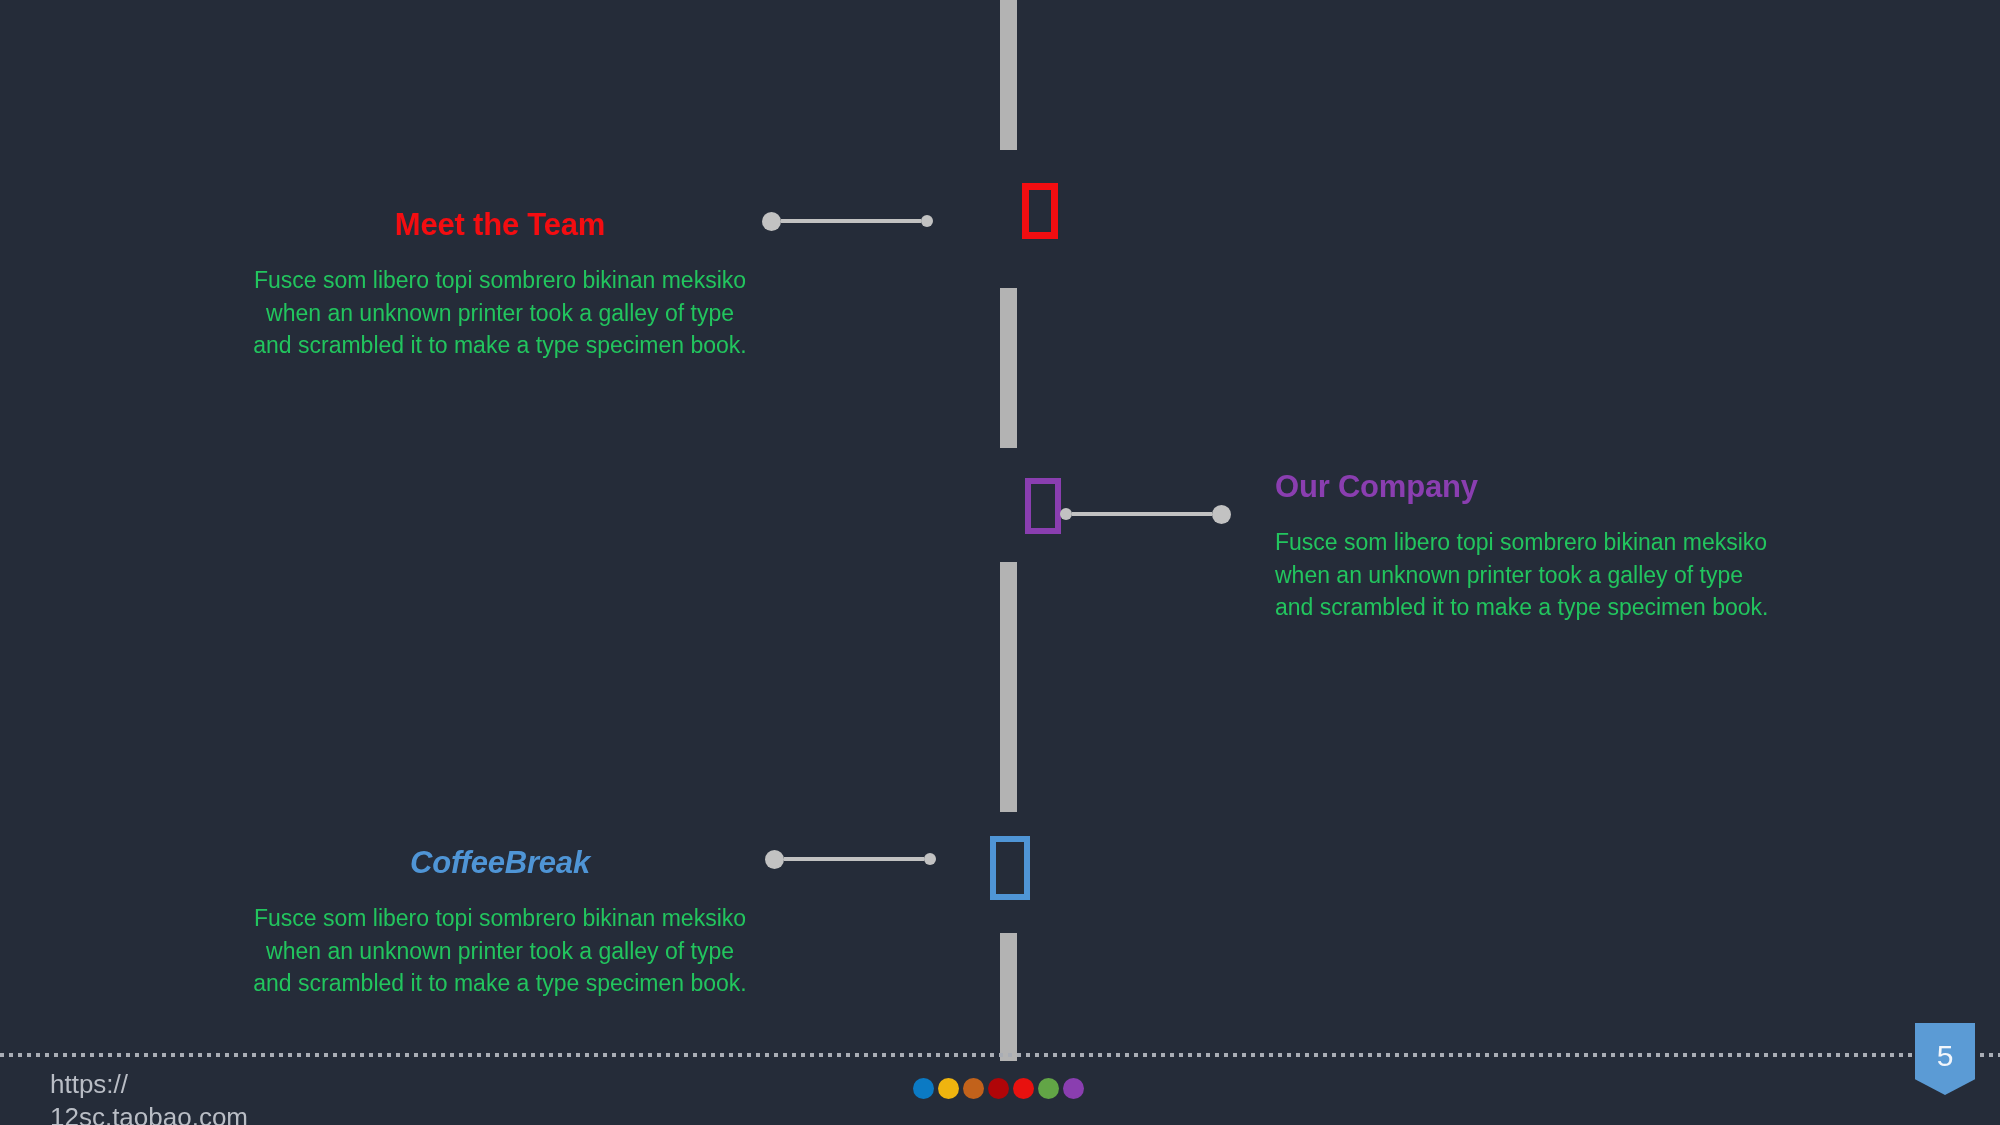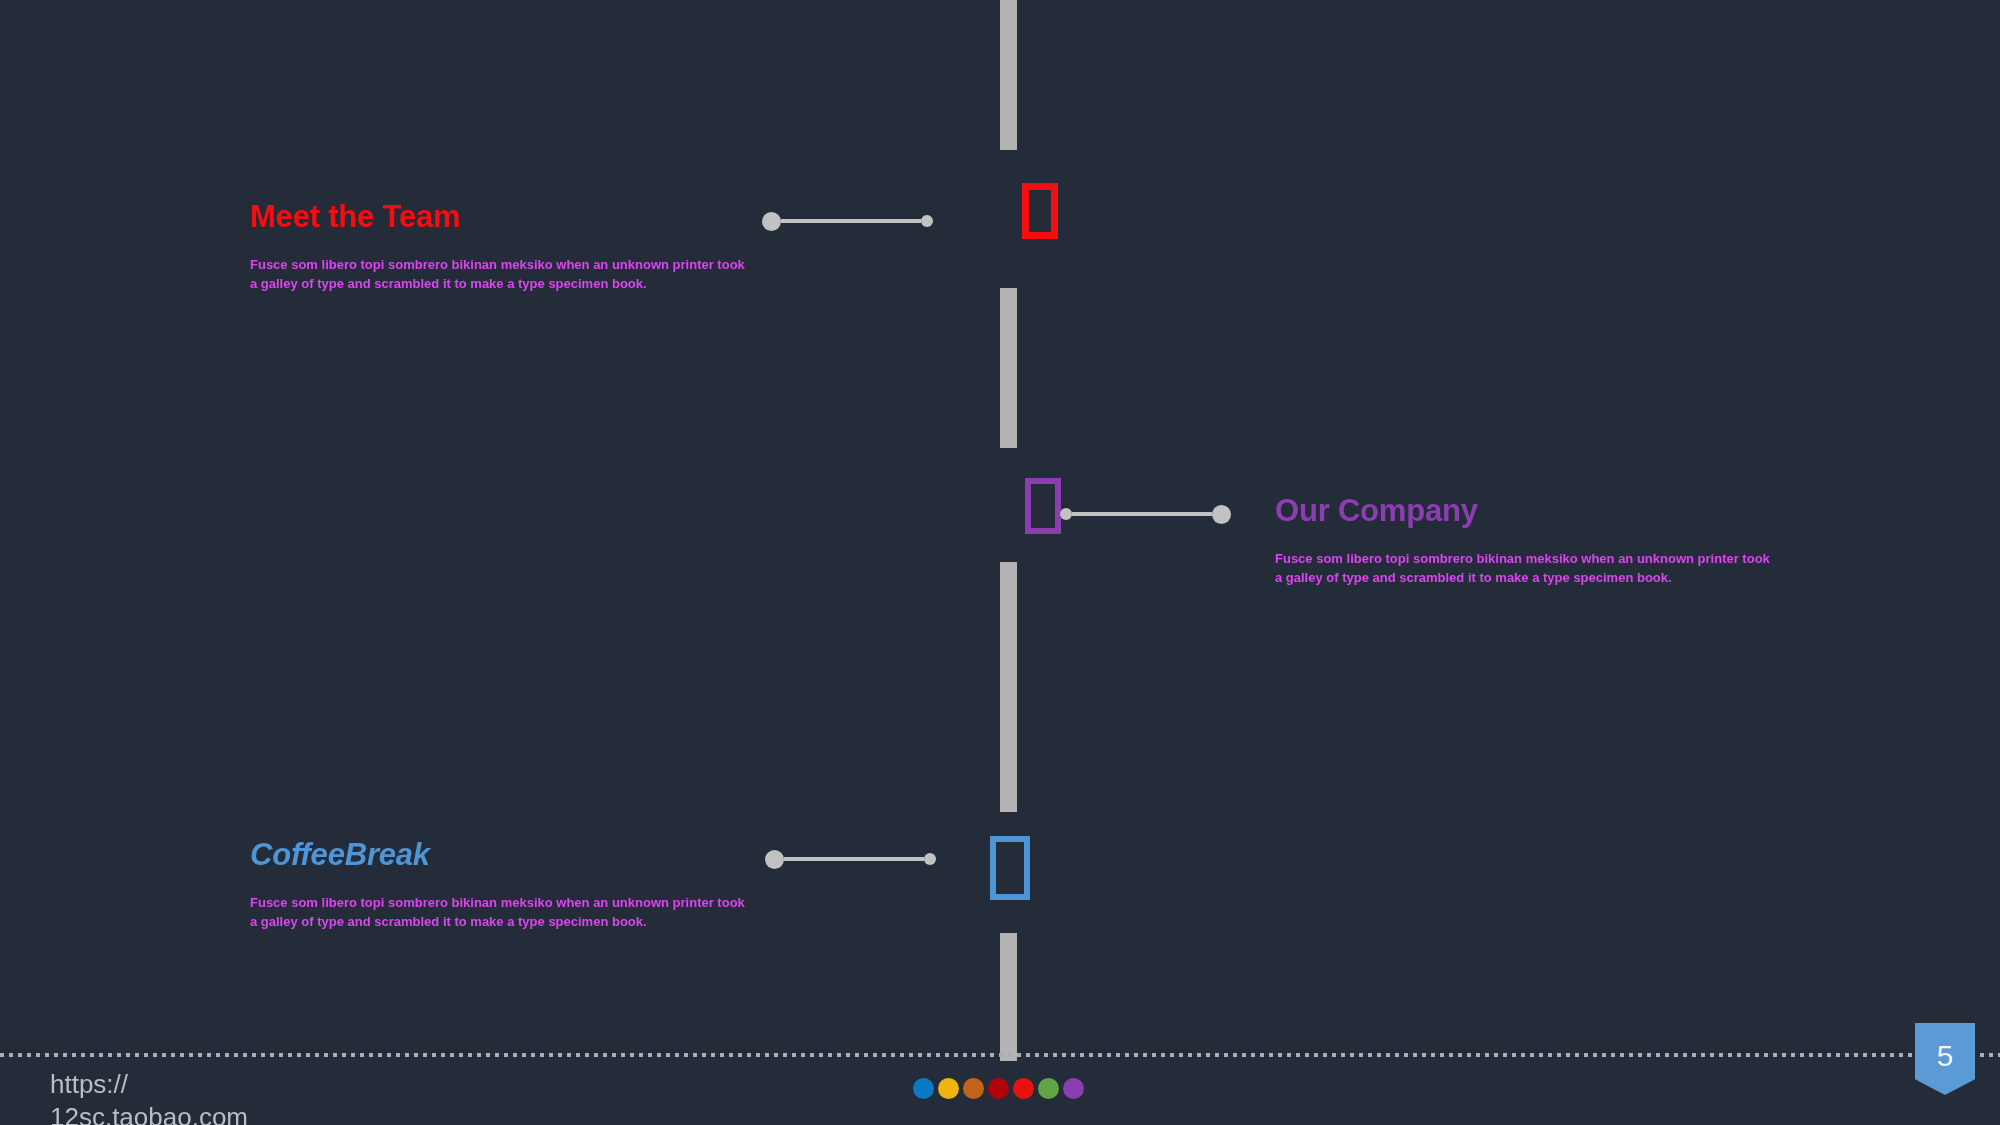--- a/index.html
+++ b/index.html
@@ -82,36 +82,36 @@
   }
   .block-title {
     margin: 0;
     font-size: 31px;
     font-weight: bold;
     letter-spacing: -0.2px;
     line-height: 1.1;
   }
   .block-body {
     margin: 0;
-    font-size: 13px;
+    font-size: 23px;
     line-height: 1.42;
-    color: #d946ef;
-    font-weight: 700;
-  }
-
-  
-  .block-left { text-align: left; }
+    color: #22c55e;
+    font-weight: 400;
+  }
+
+  
+  .block-left { text-align: center; margin-top: 8px; }
   .block-left .block-body { margin-top: 22px; }
 
   
   .block-right { text-align: left; }
   .block-right .block-body { margin-top: 22px; }
 
   .blk-team   { left: 250px;  top: 200px;  width: 500px; }
-  .blk-comp   { left: 1275px; top: 494px;  width: 500px; }
+  .blk-comp   { left: 1275px; top: 470px;  width: 500px; }
   .blk-coffee { left: 250px;  top: 838px;  width: 500px; }
 
   .title-red    { color: #f40d11; }
   .title-purple { color: #8a3eb0; }
   .title-blue   { color: #4f95d6; }
 
   
   .footer-divider {
     position: absolute;
     left: 0;

